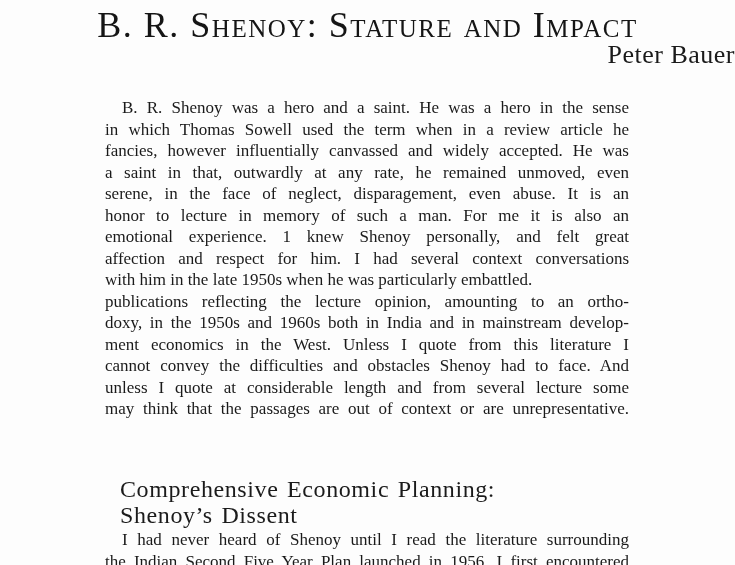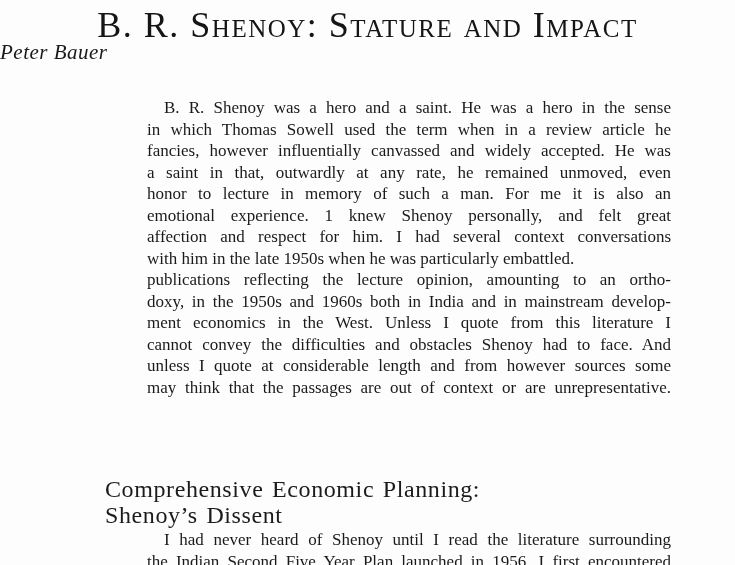--- a/index.html
+++ b/index.html
@@ -28,31 +28,29 @@
     font-weight: normal;
     font-variant: small-caps;
     letter-spacing: 1.5px;
     color: #151515;
   }
   .author {
     position: absolute;
     top: 40px;
     left: 0;
     width: 100%;
-    text-align: left;
-    font-style: italic;
-    font-size: 21px;
+    text-align: right;
+    font-size: 26px;
     letter-spacing: 0.5px;
     color: #1a1a1a;
   }
   .body-block {
     position: absolute;
     left: 105px;
     width: 524px;
-    margin-left: 42px;
   }
   .body-1 { top: 97px; }
   .body-2 { top: 529px; }
   .line {
     height: 21.5px;
     line-height: 21.5px;
     font-size: 17px;
     text-align: justify;
     text-align-last: justify;
     text-justify: inter-word;
@@ -60,21 +58,21 @@
     white-space: nowrap;
     color: #1a1a1a;
   }
   .line.nojust {
     text-align: right;
     text-align-last: left;
   }
   .line.ind { padding-left: 17px; }
   .heading {
     position: absolute;
-    left: 105px;
+    left: 120px;
     top: 476px;
     margin: 0;
     font-family: "Liberation Serif", serif;
     font-size: 24px;
     font-weight: normal;
     line-height: 26px;
     letter-spacing: 0.6px;
     word-spacing: 2px;
     color: #1b1b1b;
   }
@@ -86,31 +84,32 @@
 <div class="page">
   <h1 class="title">B. R. Shenoy: Stature and Impact</h1>
   <div class="author">Peter Bauer</div>
 
   <div class="body-block body-1">
       <div>
         <div class="line ind">B. R. Shenoy was a hero and a saint. He was a hero in the sense</div>
         <div class="line">in which Thomas Sowell used the term when in a review article he</div>
         <div class="line">fancies, however influentially canvassed and widely accepted. He was</div>
         <div class="line">a saint in that, outwardly at any rate, he remained unmoved, even</div>
+        <div class="line">serene, in the face of neglect, disparagement, even abuse. It is an</div>
         <div class="line">honor to lecture in memory of such a man. For me it is also an</div>
         <div class="line">emotional experience. 1 knew Shenoy personally, and felt great</div>
         <div class="line">affection and respect for him. I had several context conversations</div>
         <div class="line nojust">with him in the late 1950s when he was particularly embattled.</div>
       </div>
       <div>
         <div class="line">publications reflecting the lecture opinion, amounting to an ortho-</div>
         <div class="line">doxy, in the 1950s and 1960s both in India and in mainstream develop-</div>
         <div class="line">ment economics in the West. Unless I quote from this literature I</div>
         <div class="line">cannot convey the difficulties and obstacles Shenoy had to face. And</div>
-        <div class="line">unless I quote at considerable length and from however sources some</div>
+        <div class="line">unless I quote at considerable length and from several lecture some</div>
         <div class="line">may think that the passages are out of context or are unrepresentative.</div>
       </div>
     </div>
 
   <h2 class="heading">
     <span class="hline">Comprehensive Economic Planning:</span>
     <span class="hline">Shenoy’s Dissent</span>
   </h2>
 
   <div class="body-block body-2">

